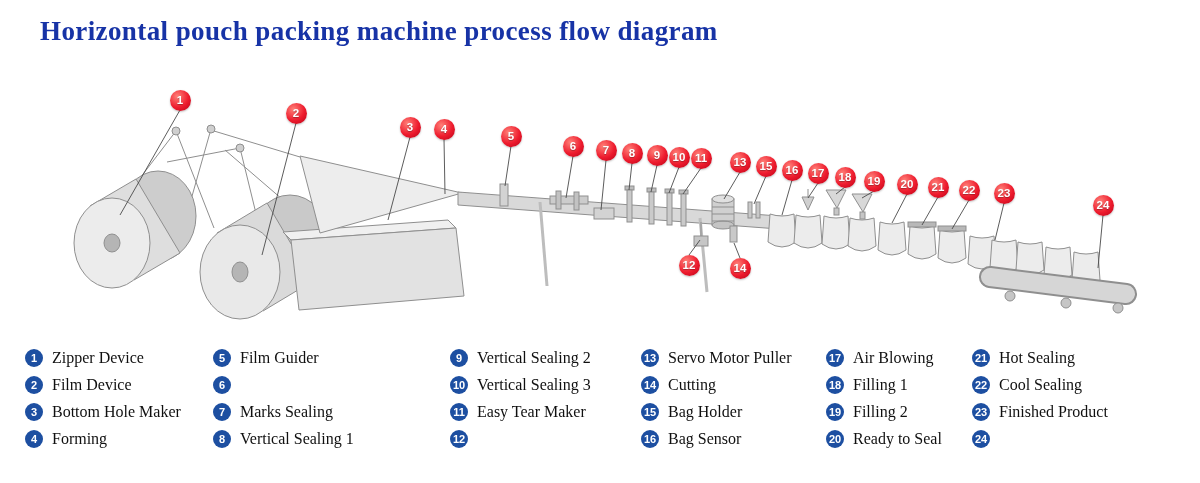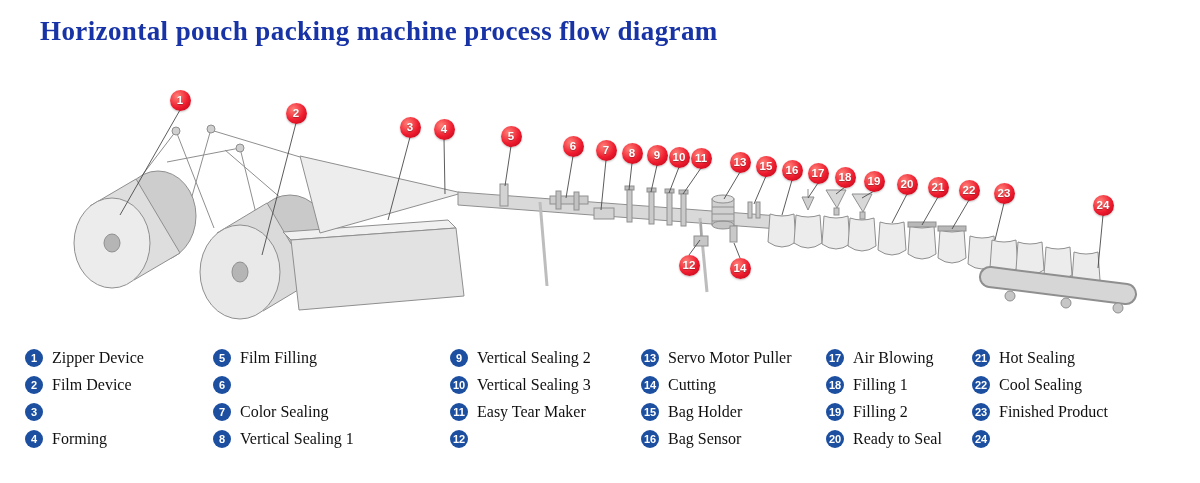--- a/index.html
+++ b/index.html
@@ -201,37 +201,38 @@
         <div class="legend-item">
           <span class="badge">1</span>
           <span class="legend-label">Zipper Device</span>
         </div>
         <div class="legend-item">
           <span class="badge">2</span>
           <span class="legend-label">Film Device</span>
         </div>
         <div class="legend-item">
           <span class="badge">3</span>
+          <span class="legend-label">Bottom Hole Maker</span>
         </div>
         <div class="legend-item">
           <span class="badge">4</span>
           <span class="legend-label">Forming</span>
         </div>
       </div>
       <div class="legend-col">
         <div class="legend-item">
           <span class="badge">5</span>
-          <span class="legend-label">Film Filling</span>
+          <span class="legend-label">Film Guider</span>
         </div>
         <div class="legend-item">
           <span class="badge">6</span>
         </div>
         <div class="legend-item">
           <span class="badge">7</span>
-          <span class="legend-label">Color Sealing</span>
+          <span class="legend-label">Marks Sealing</span>
         </div>
         <div class="legend-item">
           <span class="badge">8</span>
           <span class="legend-label">Vertical Sealing 1</span>
         </div>
       </div>
       <div class="legend-col">
         <div class="legend-item">
           <span class="badge">9</span>
           <span class="legend-label">Vertical Sealing 2</span>

